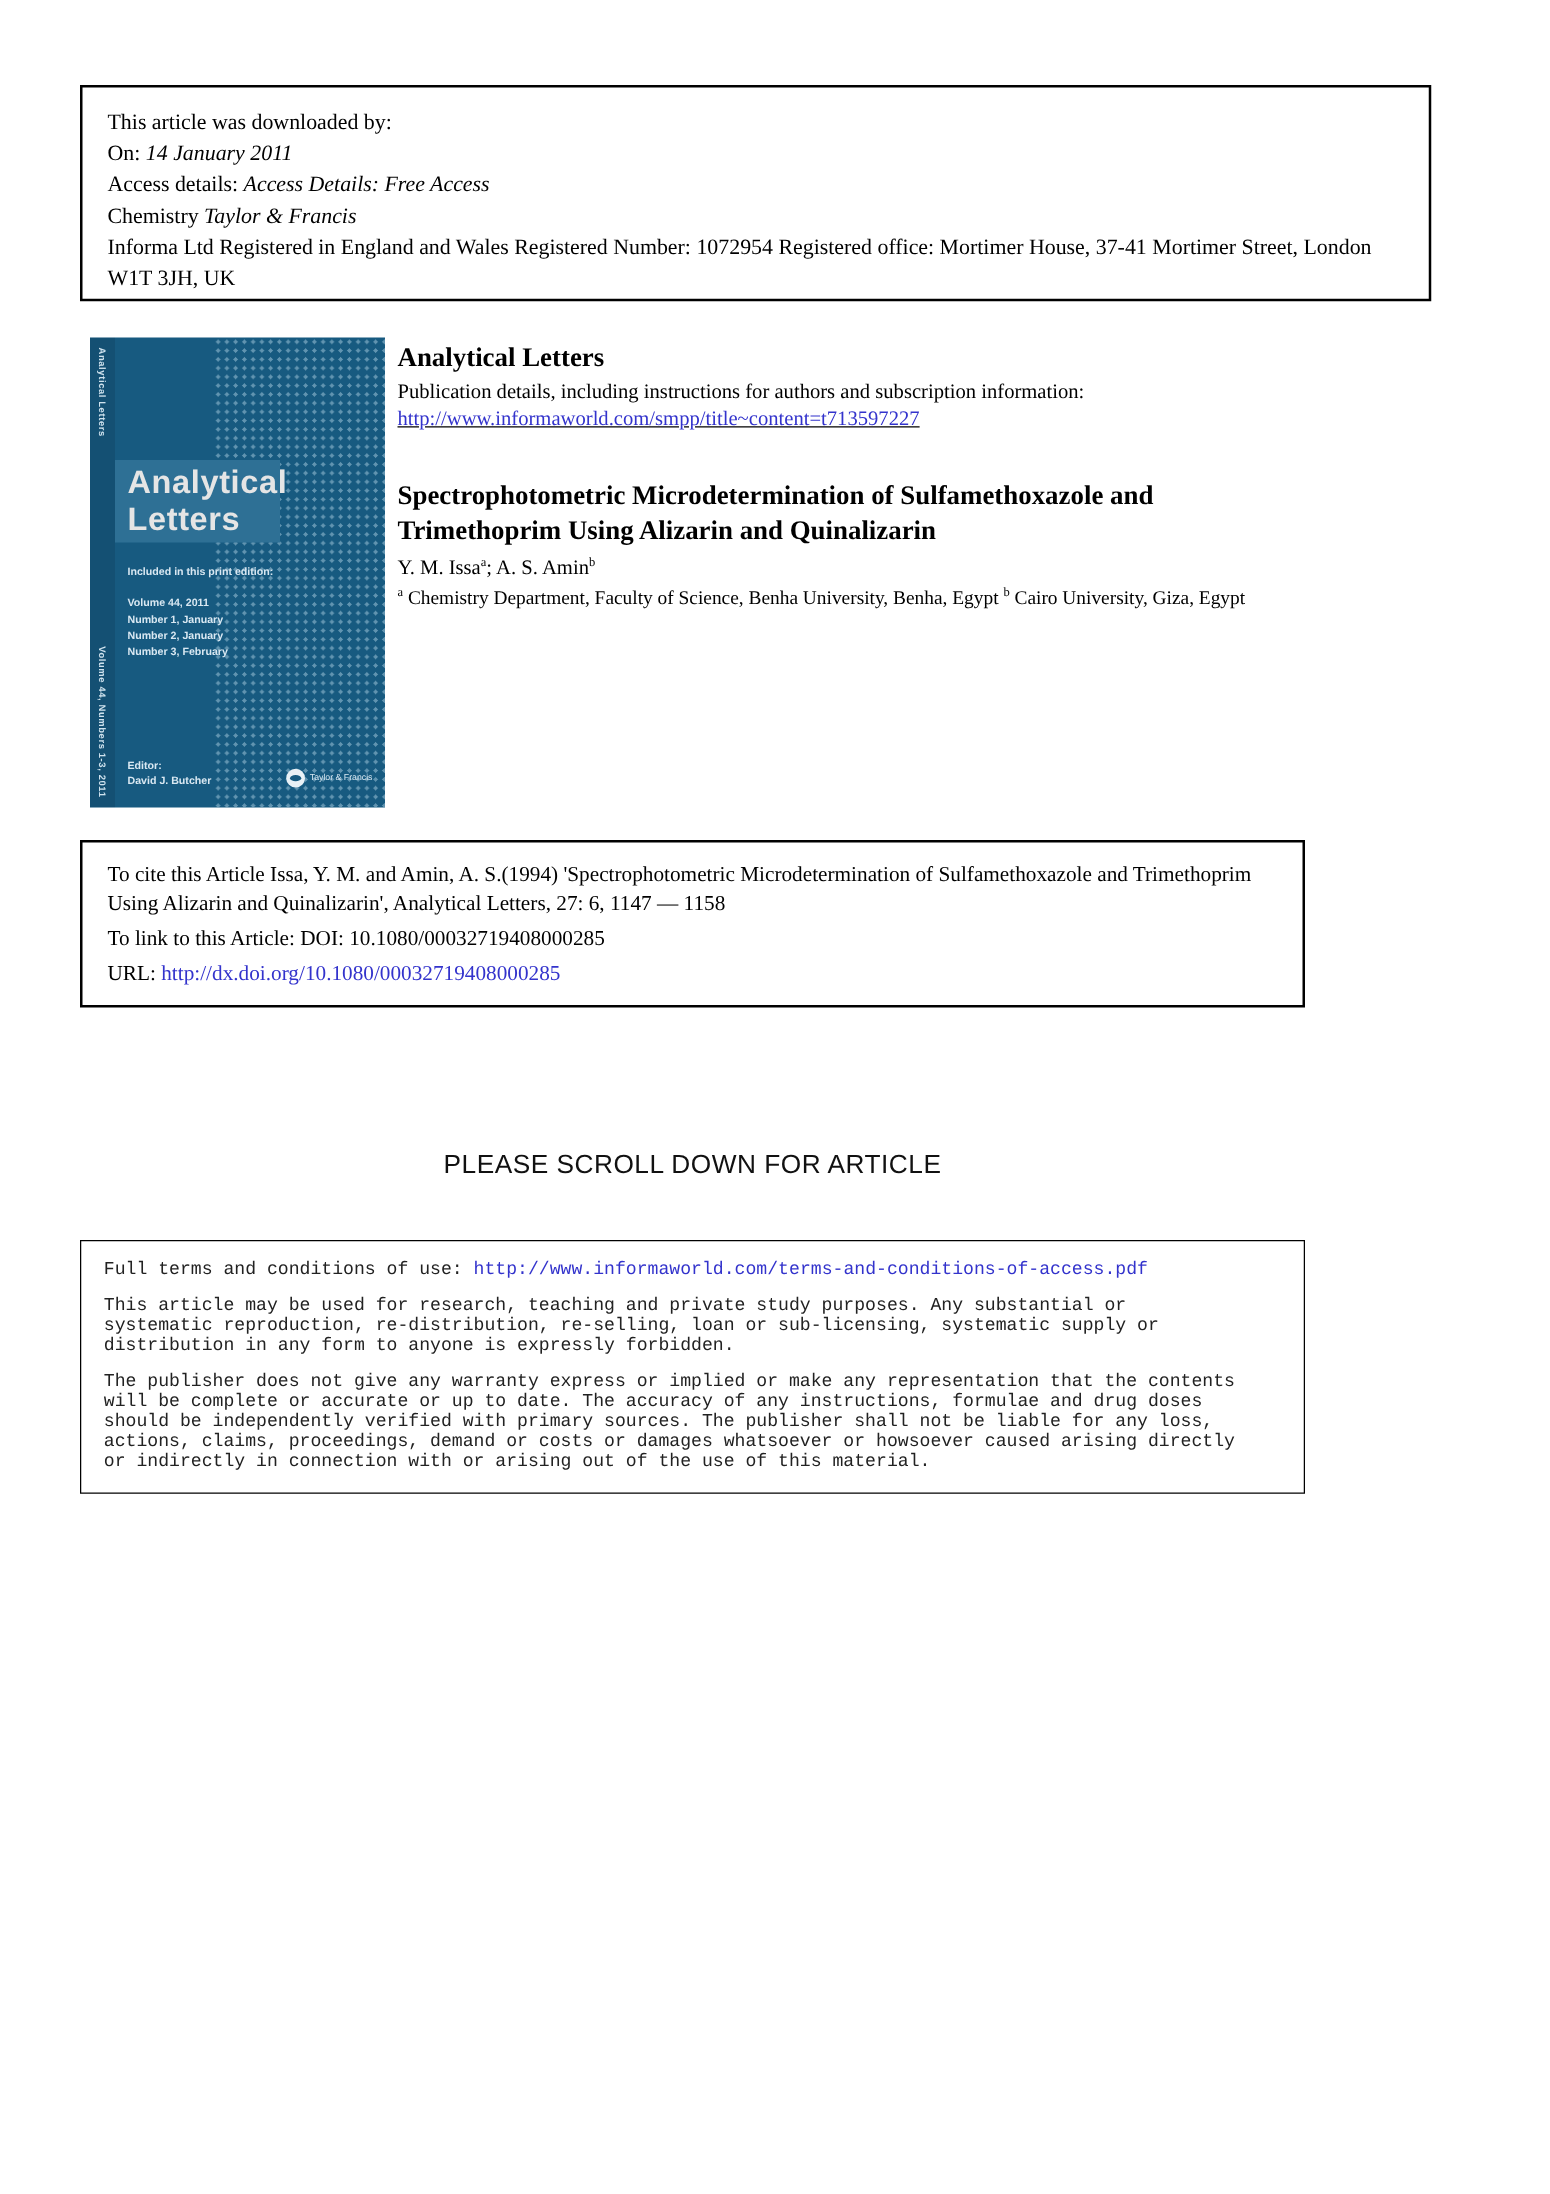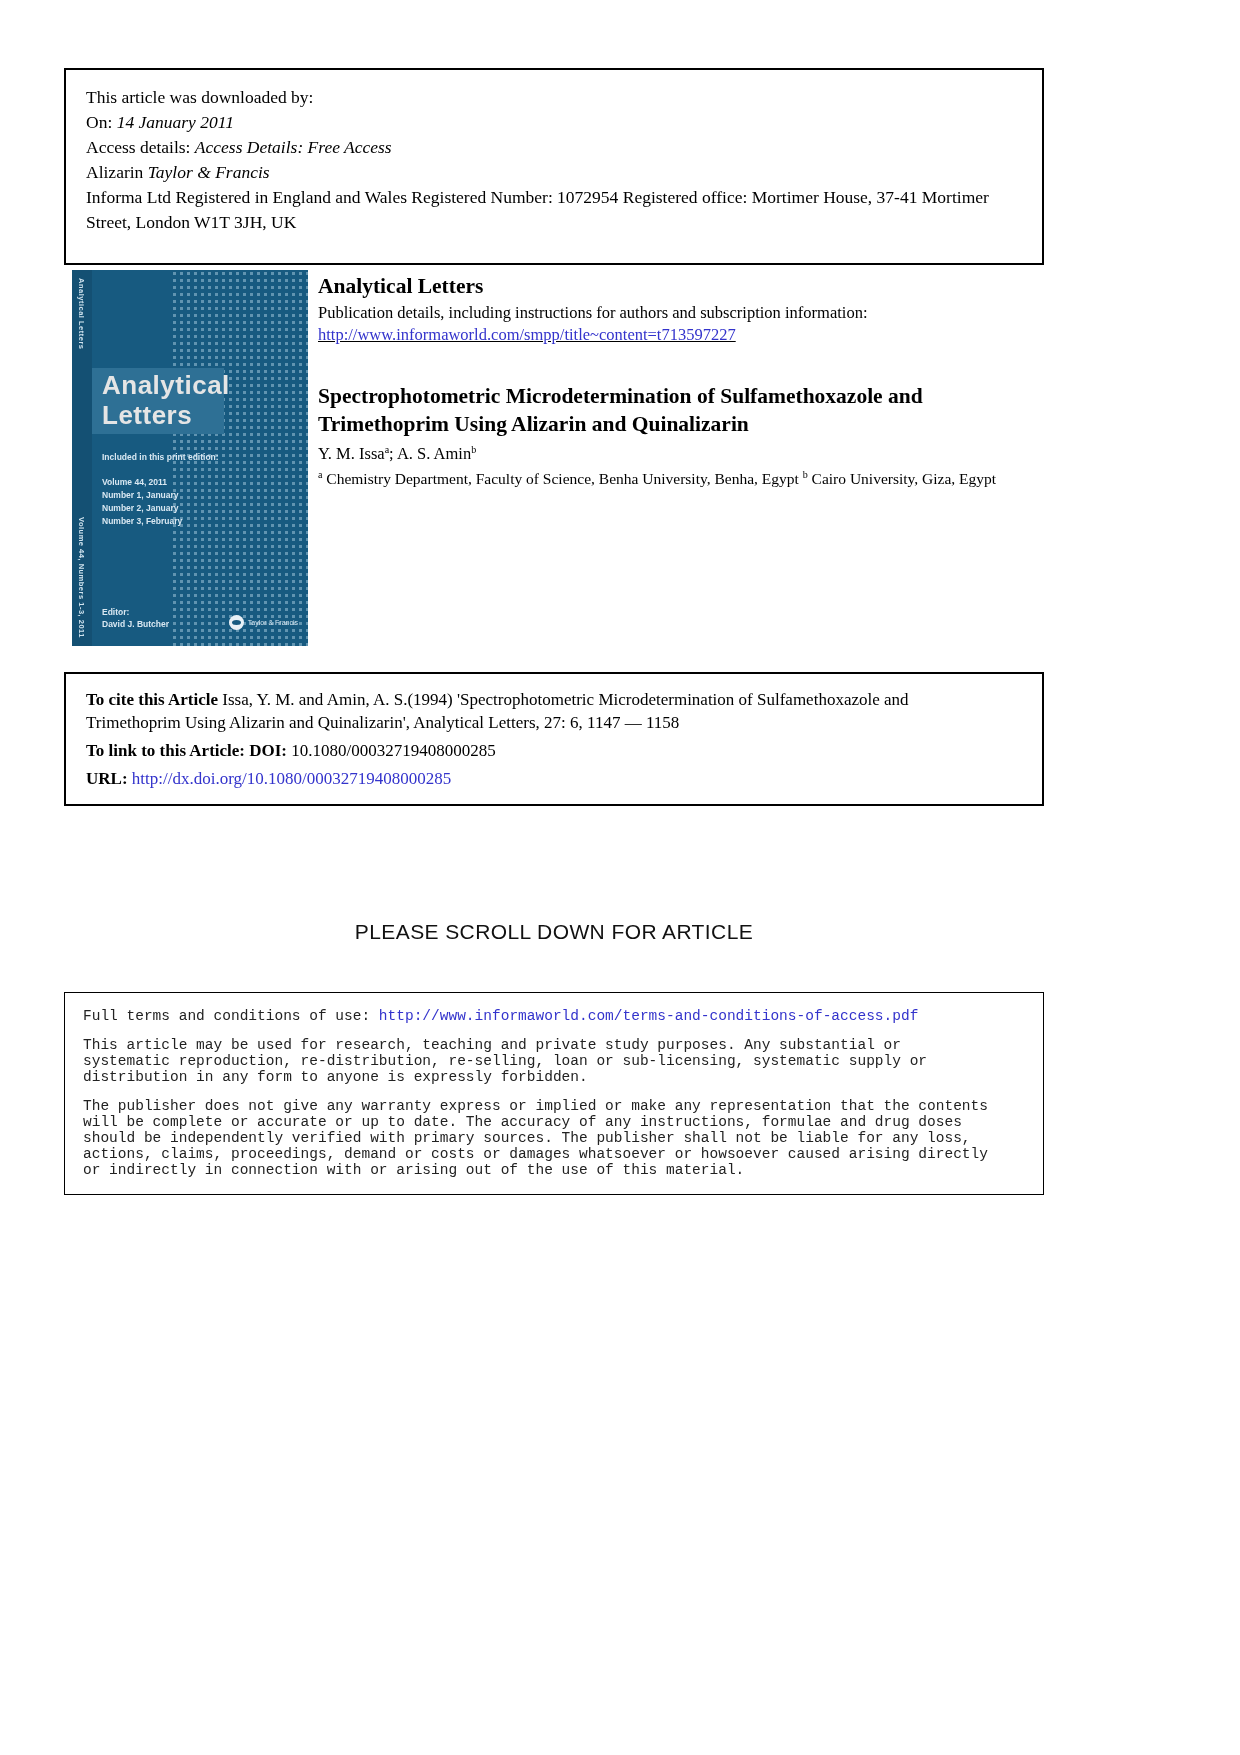--- a/index.html
+++ b/index.html
@@ -11,23 +11,23 @@
     background: #ffffff;
     font-family: "Liberation Serif", serif;
     color: #000000;
     overflow: hidden;
   }
 
   
   .top-box {
     position: absolute;
     left: 64px; top: 68px;
-    width: 980px;
+    width: 1081px;
     border: 2px solid #000;
-    padding: 15px 22px 28px 20px;
+    padding: 15px 22px 4px 20px;
     font-size: 17.5px;
     line-height: 25px;
   }
   .top-box .it { font-style: italic; margin-top: 41px; }
 
   
   .journal-row {
     position: absolute;
     left: 72px; top: 270px;
     width: 975px;
@@ -186,21 +186,21 @@
   
   .cite-box {
     position: absolute;
     left: 64px; top: 672px;
     width: 980px;
     border: 2px solid #000;
     padding: 14px 38px 14px 20px;
     font-size: 17px;
     line-height: 23px;
   }
-  .cite-box .b { font-weight: bold; }
+  .cite-box .b { font-weight: normal; }
   .cite-box p { margin-bottom: 5px; }
   .cite-box p:last-child { margin-bottom: 0; }
 
   
   .scroll-banner {
     position: absolute;
     left: 64px; top: 920px;
     width: 980px;
     text-align: center;
     font-family: "Liberation Sans", sans-serif;
@@ -226,21 +226,21 @@
 </style>
 </head>
 <body>
 
 <div class="page">
 
   <div class="top-box">
     <div>This article was downloaded by:</div>
     <div><span>On: </span><span class="it">14 January 2011</span></div>
     <div><span>Access details: </span><span class="it">Access Details: Free Access</span></div>
-    <div><span>Alizarin </span><span class="it">Taylor &amp; Francis</span></div>
+    <div><span>Chemistry </span><span class="it">Taylor &amp; Francis</span></div>
     <div>Informa Ltd Registered in England and Wales Registered Number: 1072954 Registered office: Mortimer House, 37-41 Mortimer Street, London W1T 3JH, UK</div>
   </div>
 
   <div class="journal-row">
 
     <div class="cover">
       <div class="dots"></div>
       <div class="spine"></div>
       <div class="spine-text top">Analytical Letters</div>
       <div class="spine-text bottom">Volume 44, Numbers 1-3, 2011</div>

